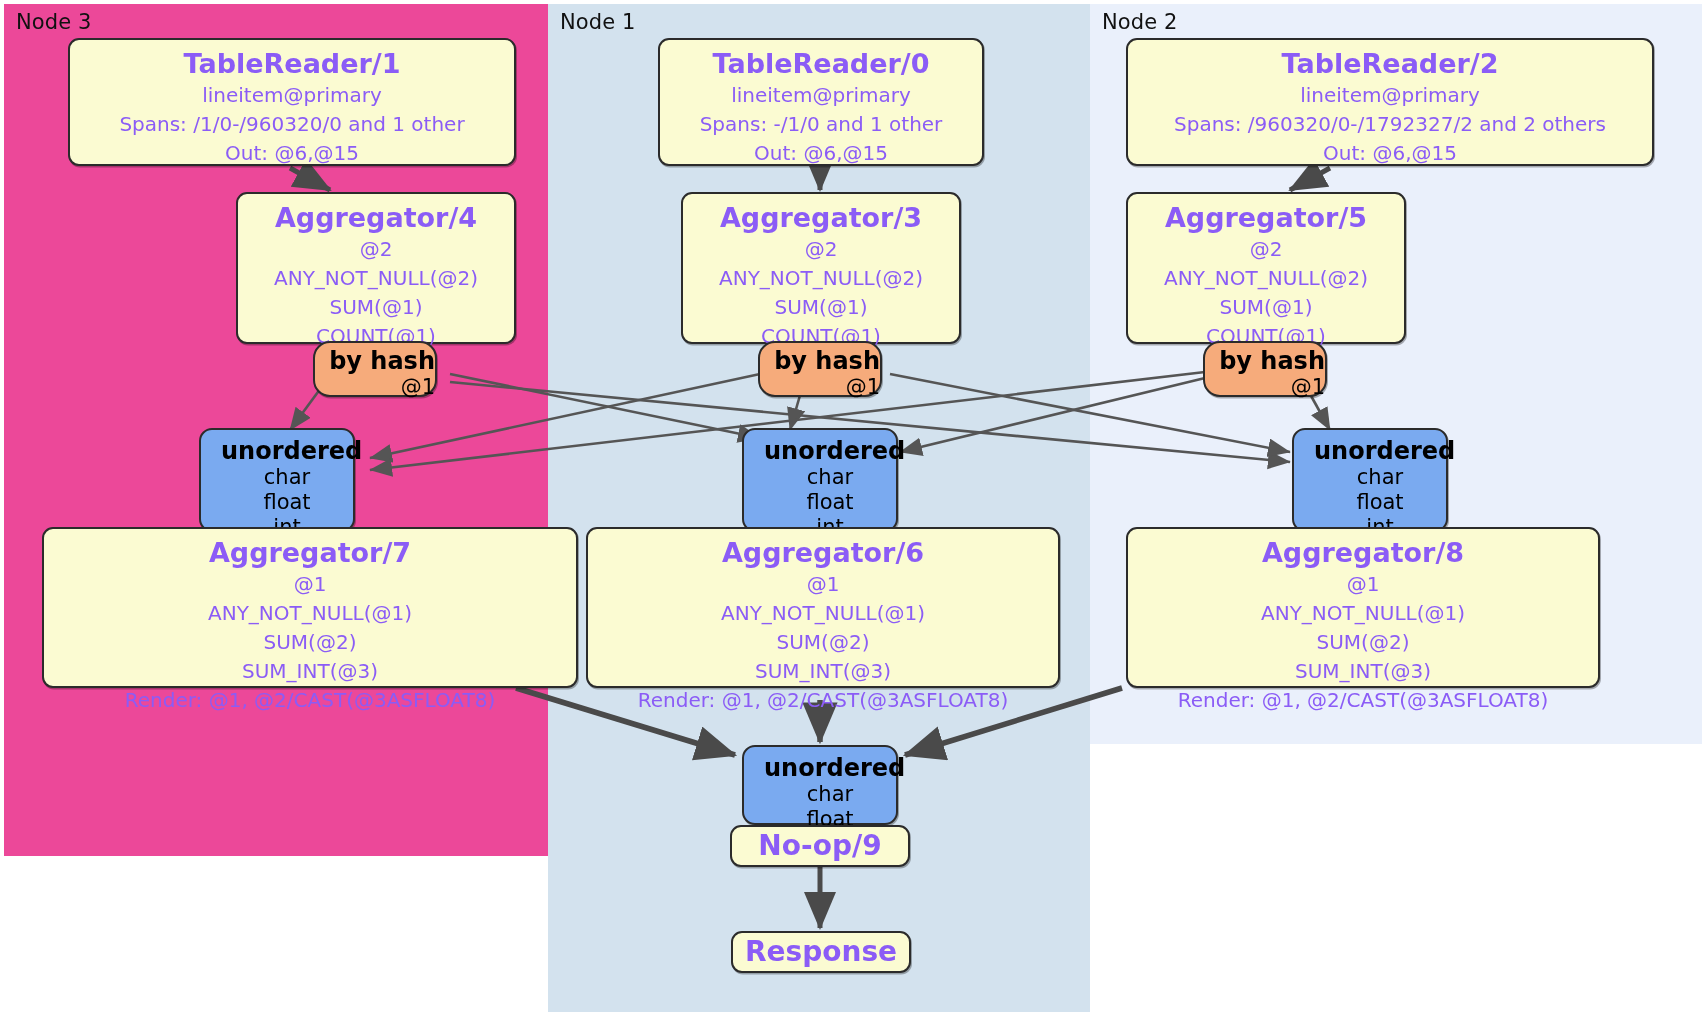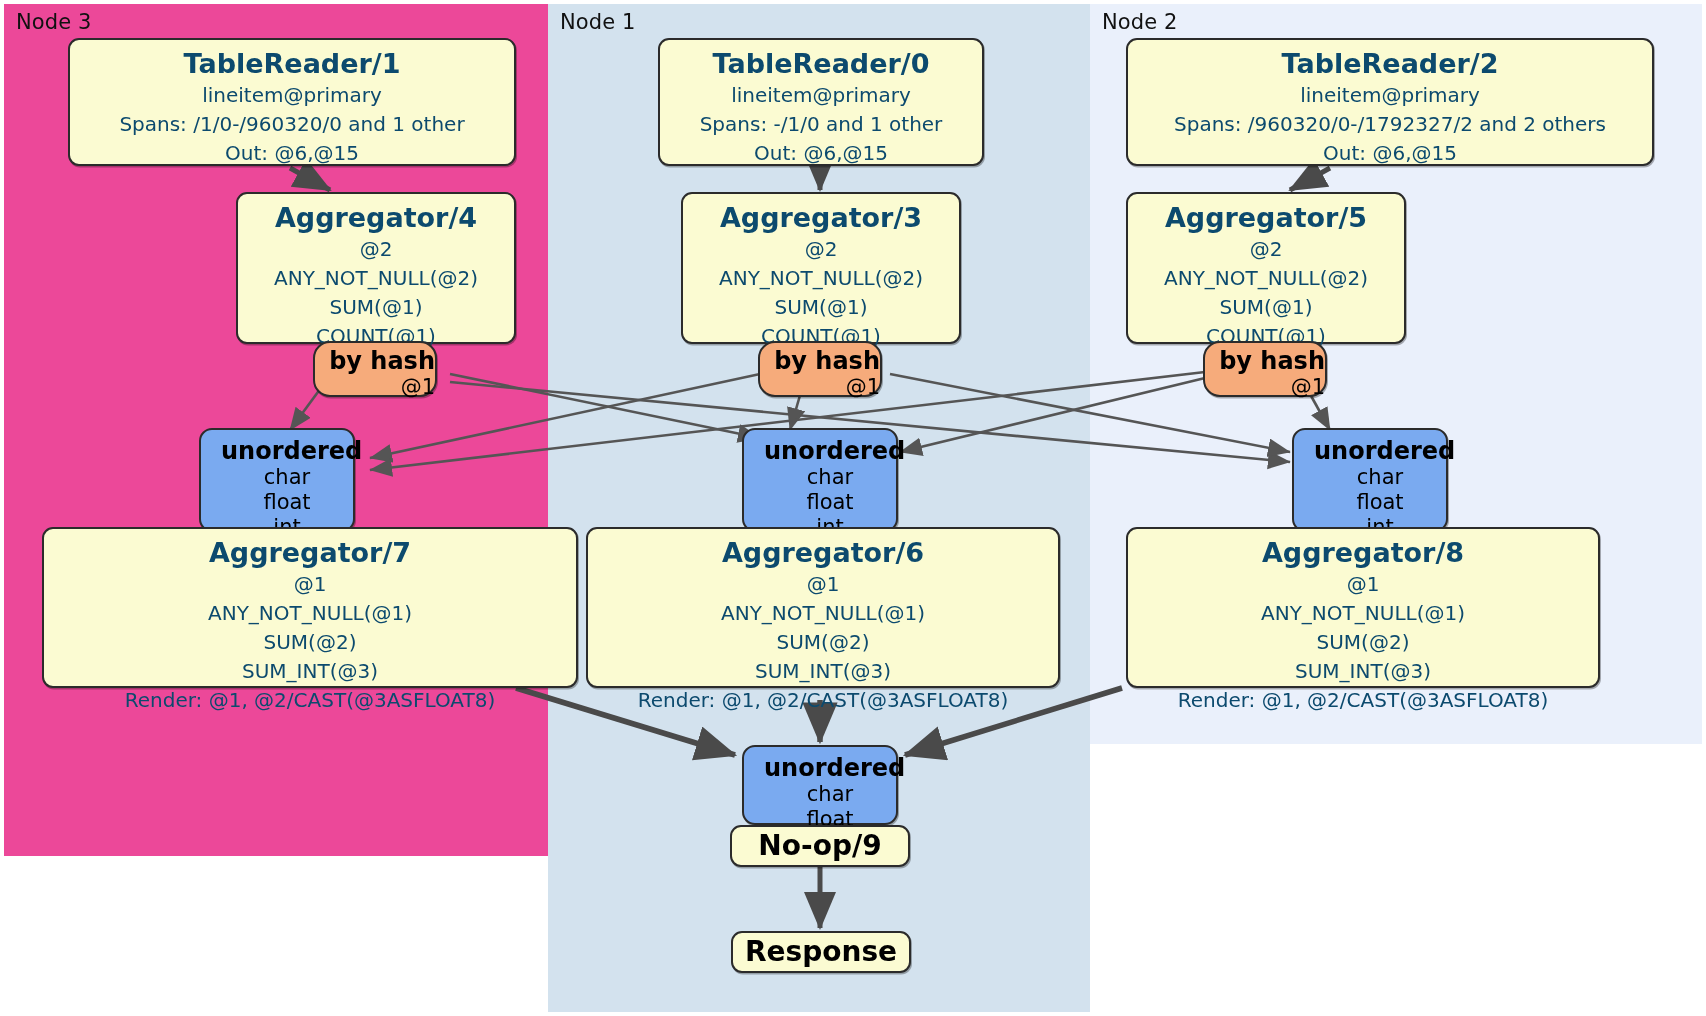--- a/index.html
+++ b/index.html
@@ -30,21 +30,21 @@
     letter-spacing: 0.1px;
     white-space: nowrap;
   }
   .proc-box {
     position: absolute;
     box-sizing: border-box;
     background: #fbfbd2;
     border: 2.2px solid #2b2b2b;
     border-radius: 11px;
     text-align: center;
-    color: #0c4a6e;
+    color: #8b5cf6;
     padding-top: 7px;
     box-shadow: 1px 1.5px 0 rgba(0,0,0,0.30);
   }
   .proc-title {
     font-weight: bold;
     font-size: 27px;
     line-height: 34px;
     white-space: nowrap;
   }
   .proc-line {
@@ -52,21 +52,21 @@
     line-height: 29px;
     white-space: nowrap;
   }
   .small-box {
     position: absolute;
     box-sizing: border-box;
     background: #fbfbd2;
     border: 2.2px solid #2b2b2b;
     border-radius: 11px;
     text-align: center;
-    color: #000000;
+    color: #8b5cf6;
     display: flex;
     align-items: center;
     justify-content: center;
     box-shadow: 1px 1.5px 0 rgba(0,0,0,0.30);
   }
   .small-box .proc-title {
     font-size: 28px;
     line-height: 32px;
   }
   .router {

